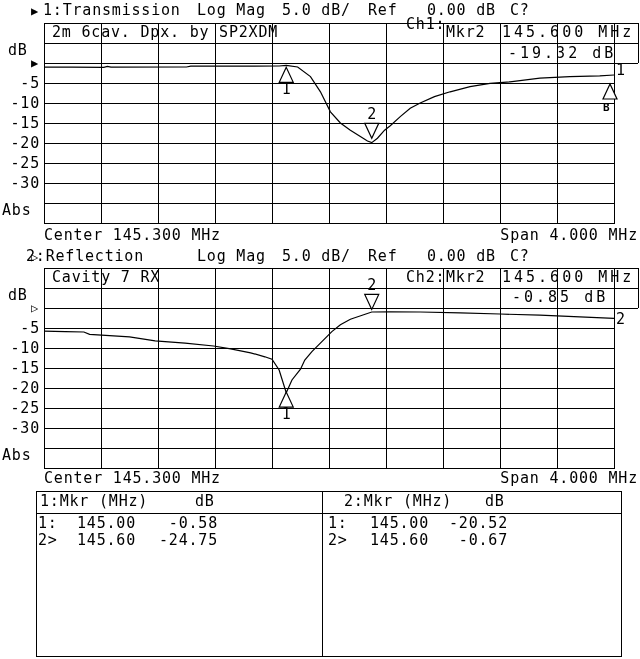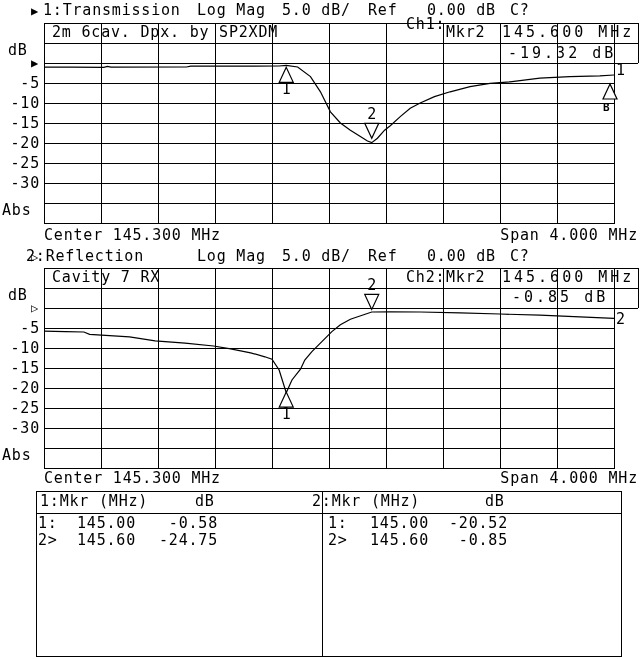--- a/index.html
+++ b/index.html
@@ -137,28 +137,28 @@
 <span class="t" style="right:600px;top:422px">-30</span>
 <span class="t" style="left:2px;top:449px">Abs</span>
 
 <span class="t" style="left:616px;top:313px">2</span>
 
 <span class="t" style="left:44px;top:472px">Center 145.300 MHz</span>
 <span class="t" style="right:2px;top:472px">Span 4.000 MHz</span>
 
 <span class="t" style="left:40px;top:495px">1:Mkr (MHz)</span>
 <span class="t" style="left:195px;top:495px">dB</span>
-<span class="t" style="left:312px;top:495px">2:Mkr (MHz)</span>
+<span class="t" style="left:344px;top:495px">2:Mkr (MHz)</span>
 <span class="t" style="left:485px;top:495px">dB</span>
 
 <span class="t" style="left:38px;top:517px">1:</span>
 <span class="t" style="left:77px;top:517px">145.00</span>
 <span class="t" style="right:422px;top:517px">-0.58</span>
 <span class="t" style="left:38px;top:534px">2&gt;</span>
 <span class="t" style="left:77px;top:534px">145.60</span>
 <span class="t" style="right:422px;top:534px">-24.75</span>
 
 <span class="t" style="left:328px;top:517px">1:</span>
 <span class="t" style="left:370px;top:517px">145.00</span>
 <span class="t" style="right:132px;top:517px">-20.52</span>
 <span class="t" style="left:328px;top:534px">2&gt;</span>
 <span class="t" style="left:370px;top:534px">145.60</span>
-<span class="t" style="right:132px;top:534px">-0.85</span>
+<span class="t" style="right:132px;top:534px">-0.67</span>
 
 </body></html>

